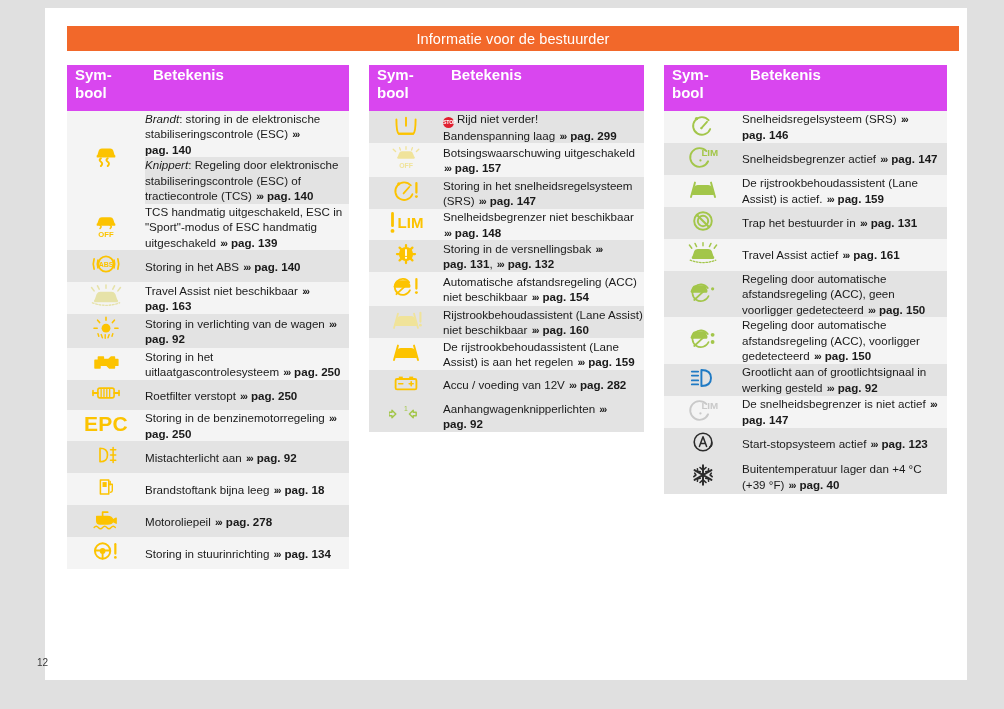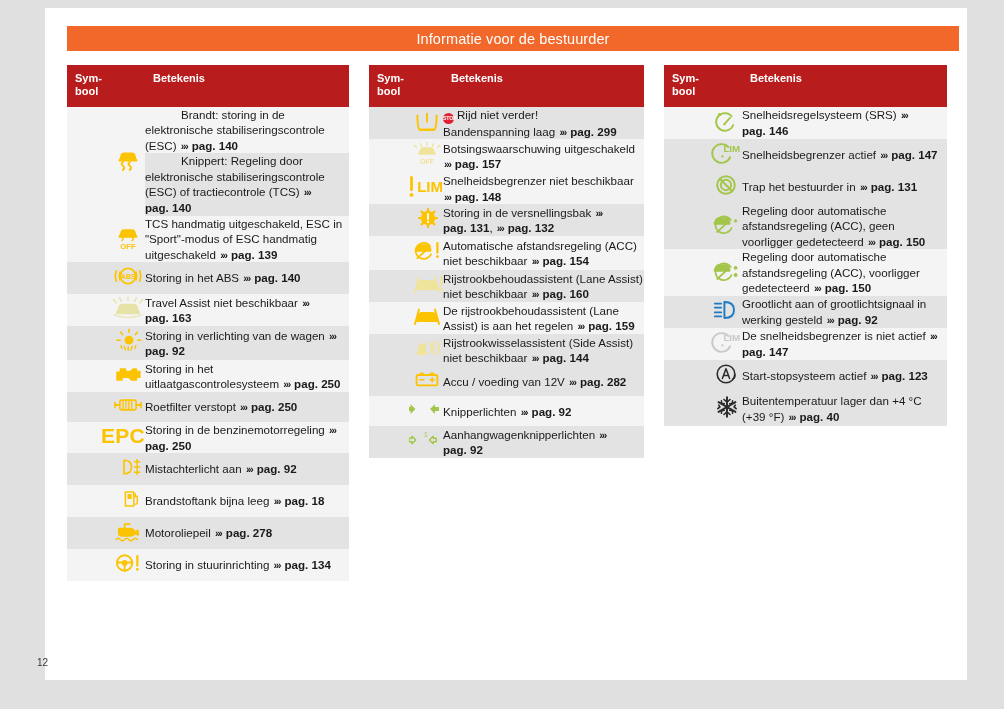--- a/index.html
+++ b/index.html
@@ -31,56 +31,56 @@
   .col-a{width:282px;}
   .col-b{width:275px;}
   .col-c{width:283px;}
 
   table.tbl{
     border-collapse:collapse;
     width:100%;
     table-layout:fixed;
   }
   table.tbl th{
-    background:#b91c1c;
+    background:#d946ef;
     color:#ffffff;
-    font-size:11px;
+    font-size:15px;
     font-weight:700;
     text-align:left;
-    padding:7px 8px 8px 8px;
+    padding:1px 8px 8px 8px;
     vertical-align:top;
     line-height:1.22;
   }
   th.sym{width:62px;}
   .col-b th.sym{width:58px;}
   .col-c th.sym{width:62px;}
 
   table.tbl td{
     vertical-align:middle;
     padding:0;
   }
   td.symcell{
-    text-align:right;
+    text-align:center;
     vertical-align:middle;
     padding:4px 2px;
   }
   td.txtcell{
     font-size:11.6px;
     color:#1a1a1a;
     line-height:1.34;
     padding:7px 8px 7px 8px;
     vertical-align:middle;
   }
   
   .sh-d{background:#e3e3e3;}
   .sh-l{background:#f4f4f4;}
 
   .pg{font-weight:700;white-space:nowrap;}
   .chev{font-weight:700;letter-spacing:-1.3px;font-size:10.5px;padding:0 1px;}
-  .ital{margin-left:36px;}
+  .ital{font-style:italic;}
   .stopdot{
     display:inline-block;width:11px;height:11px;border-radius:50%;
     background:#e02030;color:#fff;font-size:5.2px;font-weight:700;
     text-align:center;line-height:11px;vertical-align:-1px;margin-right:3px;
     letter-spacing:-0.2px;
   }
   .ico{display:inline-block;line-height:0;}
   .pagenum{
     position:absolute;left:37px;top:657px;font-size:10px;color:#3a3a3a;
   }
@@ -228,20 +228,30 @@
             <tr>
               <td class="symcell sh-l"><span class="ico"><svg width="32" height="30" viewBox="0 0 40 32" fill="none" stroke="#f0e39a" stroke-width="2.1" stroke-linecap="round" stroke-linejoin="round">
                     <path d="M11 14 L12.5 10 Q13 8.5 15 8.5 L25 8.5 Q27 8.5 27.5 10 L29 14 Z" fill="#f0e39a" stroke="#f0e39a"></path>
                     <rect x="9" y="14" width="22" height="2.8" rx="1" fill="#f0e39a" stroke="none"></rect>
                     <path d="M7 8 L4 5 M13 6 L12 3 M20 5 L20 2 M27 6 L28 3 M33 8 L36 5" stroke-width="1.7"></path>
                     <text x="20" y="29" font-size="8.6" font-weight="700" fill="#f0e39a" stroke="none" text-anchor="middle" font-family="Liberation Sans, sans-serif">OFF</text>
                   </svg></span></td>
               <td class="txtcell sh-l"><span>Botsingswaarschuwing uitgeschakeld</span> <span class="chev">›››</span> <span class="pg">pag. 157</span></td>
             </tr>
             <tr>
+              <td class="symcell sh-d"><span class="ico"><svg width="32" height="28" viewBox="0 0 40 32" fill="none" stroke="#fcc300" stroke-width="2.1" stroke-linecap="round" stroke-linejoin="round">
+                    <path d="M26 9 A11 11 0 1 0 28 20" fill="none" stroke="#fcc300" stroke-width="2.3"></path>
+                    <path d="M17 19 L24 11" stroke-width="2.3"></path>
+                    <circle cx="11" cy="7" r="2" fill="#fcc300" stroke="none"></circle>
+                    <path d="M33 6 L33 18" stroke-width="2.8"></path>
+                    <circle cx="33" cy="23" r="1.8" fill="#fcc300" stroke="none"></circle>
+                  </svg></span></td>
+              <td class="txtcell sh-d"><span>Storing in het snelheidsregelsysteem (SRS)</span> <span class="chev">›››</span> <span class="pg">pag. 147</span></td>
+            </tr>
+            <tr>
               <td class="symcell sh-l"><span class="ico"><span style="display:inline-flex;align-items:center;gap:2px;">
                     <svg width="7" height="26" viewBox="0 0 8 28">
                       <path d="M4 3 L4 17" stroke="#fcc300" stroke-width="3.2" stroke-linecap="round"></path>
                       <circle cx="4" cy="23" r="2.2" fill="#fcc300"></circle>
                     </svg>
                     <span style="font-size:15px;font-weight:700;color:#fcc300;font-family:'Liberation Sans',sans-serif;">LIM</span>
                   </span></span></td>
               <td class="txtcell sh-l"><span>Snelheidsbegrenzer niet beschikbaar</span> <span class="chev">›››</span> <span class="pg">pag. 148</span></td>
             </tr>
             <tr>
@@ -278,43 +288,27 @@
             <tr>
               <td class="symcell sh-l"><span class="ico"><svg width="32" height="28" viewBox="0 0 40 32" fill="none" stroke="#fcc300" stroke-width="2.1" stroke-linecap="round" stroke-linejoin="round">
                     <path d="M8 20 L10 14 Q11 12 13.5 12 L26.5 12 Q29 12 30 14 L32 20 Z" fill="#fcc300" stroke="#fcc300"></path>
                     <rect x="6" y="20" width="28" height="3.4" rx="1" fill="#fcc300" stroke="none"></rect>
                     <path d="M5 26 L10 8" stroke-width="2.4"></path>
                     <path d="M35 26 L30 8" stroke-width="2.4"></path>
                   </svg></span></td>
               <td class="txtcell sh-l"><span>De rijstrookbehoudassistent (Lane Assist) is aan het regelen</span> <span class="chev">›››</span> <span class="pg">pag. 159</span></td>
             </tr>
             <tr>
-              <td class="symcell sh-d"><span class="ico"><svg width="32" height="28" viewBox="0 0 40 32" fill="none" stroke="#f0e39a" stroke-width="2.1" stroke-linecap="round" stroke-linejoin="round">
-                    <path d="M8 24 L10 14 Q10.5 11.5 13 11.5 L18 11.5 L18 24 Z" fill="#f0e39a" stroke="#f0e39a" stroke-width="1.4"></path>
-                    <path d="M22 9 q4 3 4 7 q0 4 -4 7" stroke-width="1.8"></path>
-                    <rect x="28" y="9" width="7" height="14" rx="1.6" fill="none" stroke="#f0e39a" stroke-width="1.8"></rect>
-                    <circle cx="31.5" cy="16" r="1.5" fill="#f0e39a" stroke="none"></circle>
-                  </svg></span></td>
-              <td class="txtcell sh-d"><span>Rijstrookwisselassistent (Side Assist) niet beschikbaar</span> <span class="chev">›››</span> <span class="pg">pag. 144</span></td>
-            </tr>
-            <tr>
               <td class="symcell sh-d"><span class="ico"><svg width="32" height="26" viewBox="0 0 40 32" fill="none" stroke="#fcc300" stroke-width="2.1" stroke-linecap="round" stroke-linejoin="round">
                     <rect x="7" y="11" width="26" height="13" rx="1.8" fill="none" stroke="#fcc300" stroke-width="2.3"></rect>
                     <rect x="11" y="8" width="5" height="3" fill="#fcc300" stroke="none"></rect>
                     <rect x="24" y="8" width="5" height="3" fill="#fcc300" stroke="none"></rect>
                     <path d="M11 17 L16 17 M24 17 L29 17 M26.5 14.5 L26.5 19.5" stroke-width="2"></path>
                   </svg></span></td>
               <td class="txtcell sh-d"><span>Accu / voeding van 12V</span> <span class="chev">›››</span> <span class="pg">pag. 282</span></td>
-            </tr>
-            <tr>
-              <td class="symcell sh-l"><span class="ico"><svg width="34" height="26" viewBox="0 0 40 32" fill="none" stroke="#a3c64a" stroke-width="2.1" stroke-linecap="round" stroke-linejoin="round">
-                    <path d="M15 16 L21 10 L21 13.5 L26 13.5 L26 18.5 L21 18.5 L21 22 Z" fill="#a3c64a" stroke="none" transform="translate(10,0)"></path>
-                    <path d="M15 16 L21 10 L21 13.5 L26 13.5 L26 18.5 L21 18.5 L21 22 Z" fill="#a3c64a" stroke="none" transform="translate(22,32) rotate(180)"></path>
-                  </svg></span></td>
-              <td class="txtcell sh-l"><span>Knipperlichten</span> <span class="chev">›››</span> <span class="pg">pag. 92</span></td>
             </tr>
             <tr>
               <td class="symcell sh-d"><span class="ico"><svg width="34" height="28" viewBox="0 0 40 32" fill="none" stroke="#a3c64a" stroke-width="2.1" stroke-linecap="round" stroke-linejoin="round">
                     <path d="M16 16 L20.5 11.5 L20.5 14 L24 14 L24 18 L20.5 18 L20.5 20.5 Z" fill="none" stroke="#a3c64a" stroke-width="1.7" transform="translate(8,0)"></path>
                     <path d="M16 16 L20.5 11.5 L20.5 14 L24 14 L24 18 L20.5 18 L20.5 20.5 Z" fill="none" stroke="#a3c64a" stroke-width="1.7" transform="translate(24,32) rotate(180)"></path>
                     <text x="20" y="12" font-size="8" fill="#a3c64a" stroke="none" text-anchor="middle" font-family="Liberation Sans, sans-serif">1</text>
                   </svg></span></td>
               <td class="txtcell sh-d"><span>Aanhangwagenknipperlichten</span> <span class="chev">›››</span> <span class="pg">pag. 92</span></td>
             </tr>
           </tbody>
@@ -341,26 +335,44 @@
             </tr>
             <tr>
               <td class="symcell sh-d"><span class="ico"><svg width="34" height="28" viewBox="0 0 40 32" fill="none" stroke="#a3c64a" stroke-width="2.1" stroke-linecap="round" stroke-linejoin="round">
                     <path d="M24 9 A11 11 0 1 0 26 21" fill="none" stroke="#a3c64a" stroke-width="2.2"></path>
                     <circle cx="17" cy="20" r="1.3" fill="#a3c64a" stroke="none"></circle>
                     <text x="28" y="15" font-size="11.5" font-weight="700" fill="#a3c64a" stroke="none" text-anchor="middle" font-family="Liberation Sans, sans-serif">LIM</text>
                   </svg></span></td>
               <td class="txtcell sh-d"><span>Snelheidsbegrenzer actief</span> <span class="chev">›››</span> <span class="pg">pag. 147</span></td>
             </tr>
             <tr>
+              <td class="symcell sh-l"><span class="ico"><svg width="32" height="28" viewBox="0 0 40 32" fill="none" stroke="#a3c64a" stroke-width="2.1" stroke-linecap="round" stroke-linejoin="round">
+                    <path d="M8 20 L10 14 Q11 12 13.5 12 L26.5 12 Q29 12 30 14 L32 20 Z" fill="#a3c64a" stroke="#a3c64a"></path>
+                    <rect x="6" y="20" width="28" height="3.4" rx="1" fill="#a3c64a" stroke="none"></rect>
+                    <path d="M5 26 L10 8" stroke-width="2.4"></path>
+                    <path d="M35 26 L30 8" stroke-width="2.4"></path>
+                  </svg></span></td>
+              <td class="txtcell sh-l"><span>De rijstrookbehoudassistent (Lane Assist) is actief.</span> <span class="chev">›››</span> <span class="pg">pag. 159</span></td>
+            </tr>
+            <tr>
               <td class="symcell sh-d"><span class="ico"><svg width="32" height="28" viewBox="0 0 40 32" fill="none" stroke="#a3c64a" stroke-width="2.1" stroke-linecap="round" stroke-linejoin="round">
                     <circle cx="20" cy="16" r="11" fill="none" stroke="#a3c64a" stroke-width="2.4"></circle>
                     <circle cx="20" cy="16" r="6.5" fill="none" stroke="#a3c64a" stroke-width="2.4"></circle>
                     <path d="M12.5 8.5 L27.5 23.5" stroke-width="2.6"></path>
                   </svg></span></td>
               <td class="txtcell sh-d"><span>Trap het bestuurder in</span> <span class="chev">›››</span> <span class="pg">pag. 131</span></td>
+            </tr>
+            <tr>
+              <td class="symcell sh-l"><span class="ico"><svg width="32" height="28" viewBox="0 0 40 32" fill="none" stroke="#a3c64a" stroke-width="2.1" stroke-linecap="round" stroke-linejoin="round">
+                    <path d="M8 20 L10 14 Q11 12 13.5 12 L26.5 12 Q29 12 30 14 L32 20 Z" fill="#a3c64a" stroke="#a3c64a"></path>
+                    <rect x="6" y="20" width="28" height="3.4" rx="1" fill="#a3c64a" stroke="none"></rect>
+                    <path d="M6 10 L3 6 M12 8 L10 4 M20 7 L20 3 M28 8 L30 4 M34 10 L37 6" stroke-width="1.8"></path>
+                    <path d="M4 25 q16 6 32 0" stroke-width="1.6" stroke-dasharray="2 2"></path>
+                  </svg></span></td>
+              <td class="txtcell sh-l"><span>Travel Assist actief</span> <span class="chev">›››</span> <span class="pg">pag. 161</span></td>
             </tr>
             <tr>
               <td class="symcell sh-d"><span class="ico"><svg width="32" height="30" viewBox="0 0 40 32" fill="none" stroke="#a3c64a" stroke-width="2.1" stroke-linecap="round" stroke-linejoin="round">
                     <path d="M6 14 L8 10 Q8.6 8.6 10.6 8.6 L20 8.6 Q22 8.6 22.6 10 L24.5 14 Z" fill="#a3c64a" stroke="#a3c64a"></path>
                     <rect x="4.5" y="14" width="21" height="2.8" rx="1" fill="#a3c64a" stroke="none"></rect>
                     <path d="M26 11 A10.5 10.5 0 1 0 27 21" fill="none" stroke="#a3c64a" stroke-width="2.1"></path>
                     <path d="M9 26 L21 15" stroke-width="2.2"></path>
                     <circle cx="32" cy="12" r="2" fill="#a3c64a" stroke="none"></circle>
                   </svg></span></td>
               <td class="txtcell sh-d"><span>Regeling door automatische afstandsregeling (ACC), geen voorligger gedetecteerd</span> <span class="chev">›››</span> <span class="pg">pag. 150</span></td>

